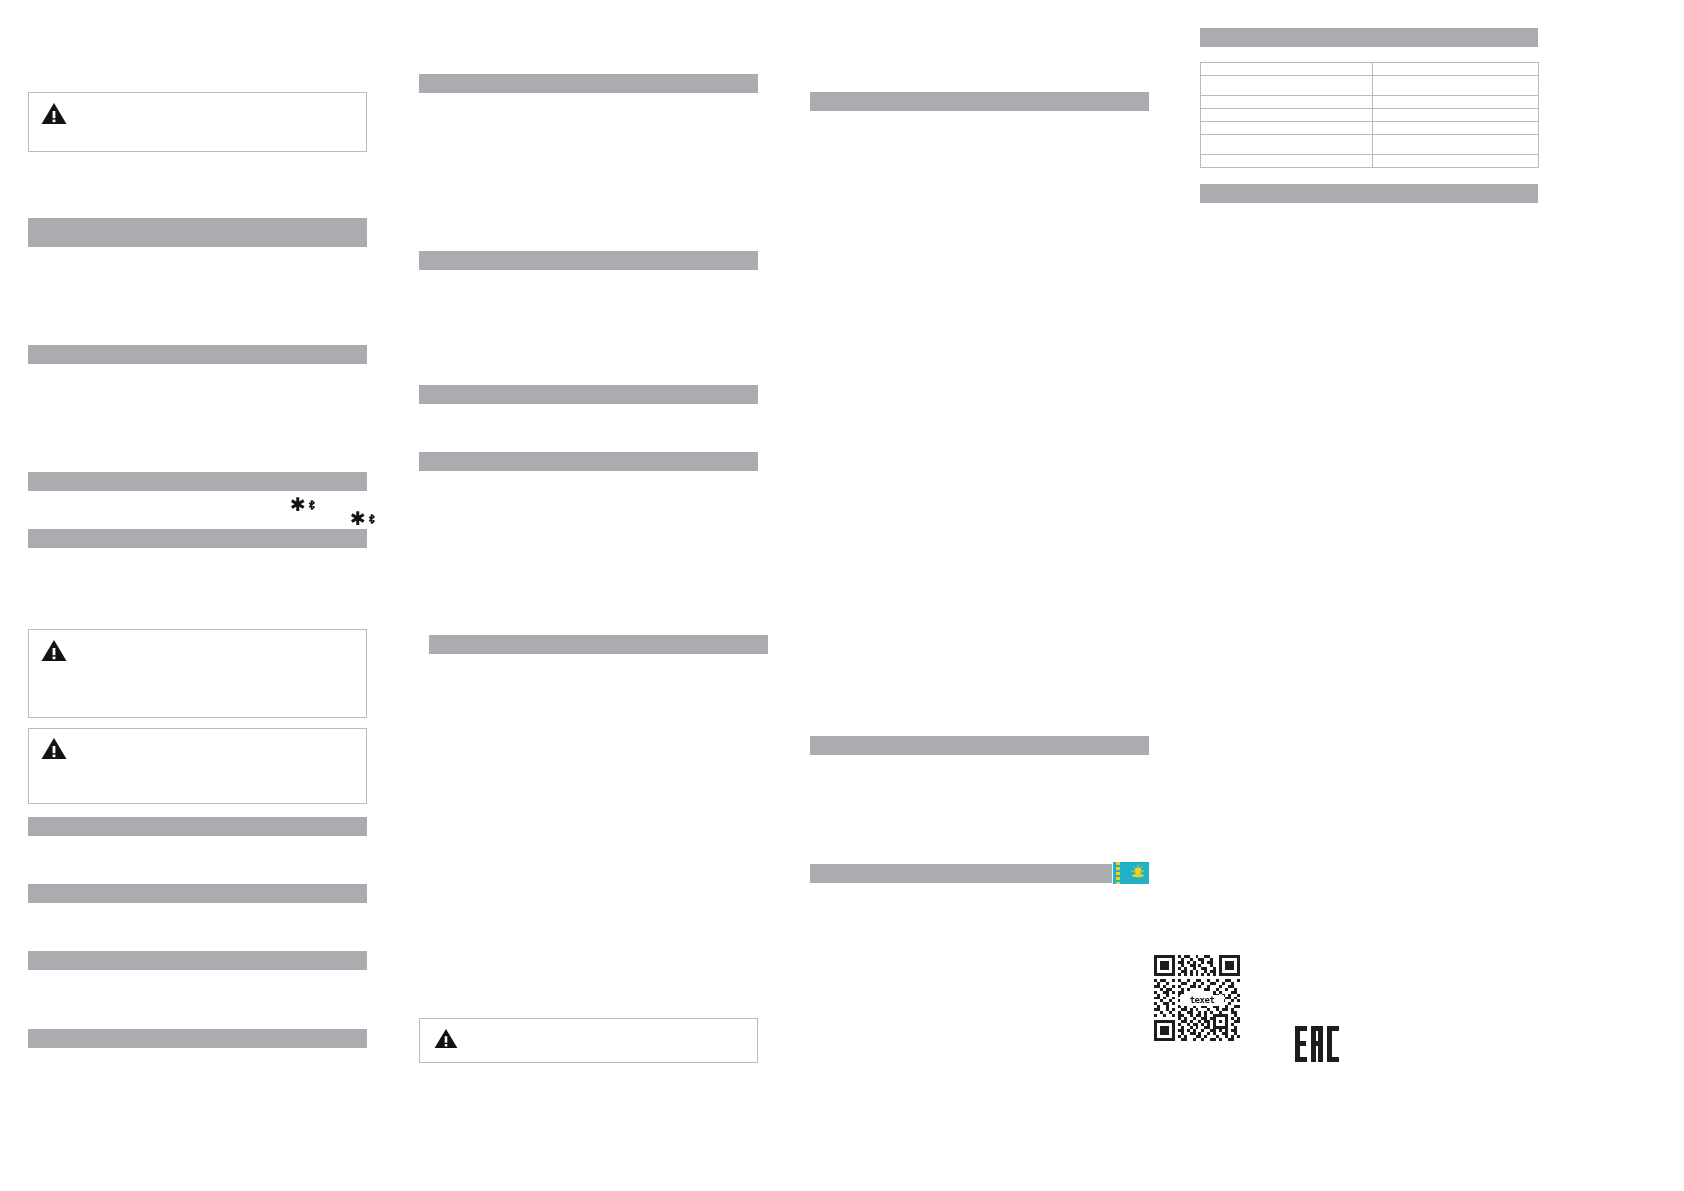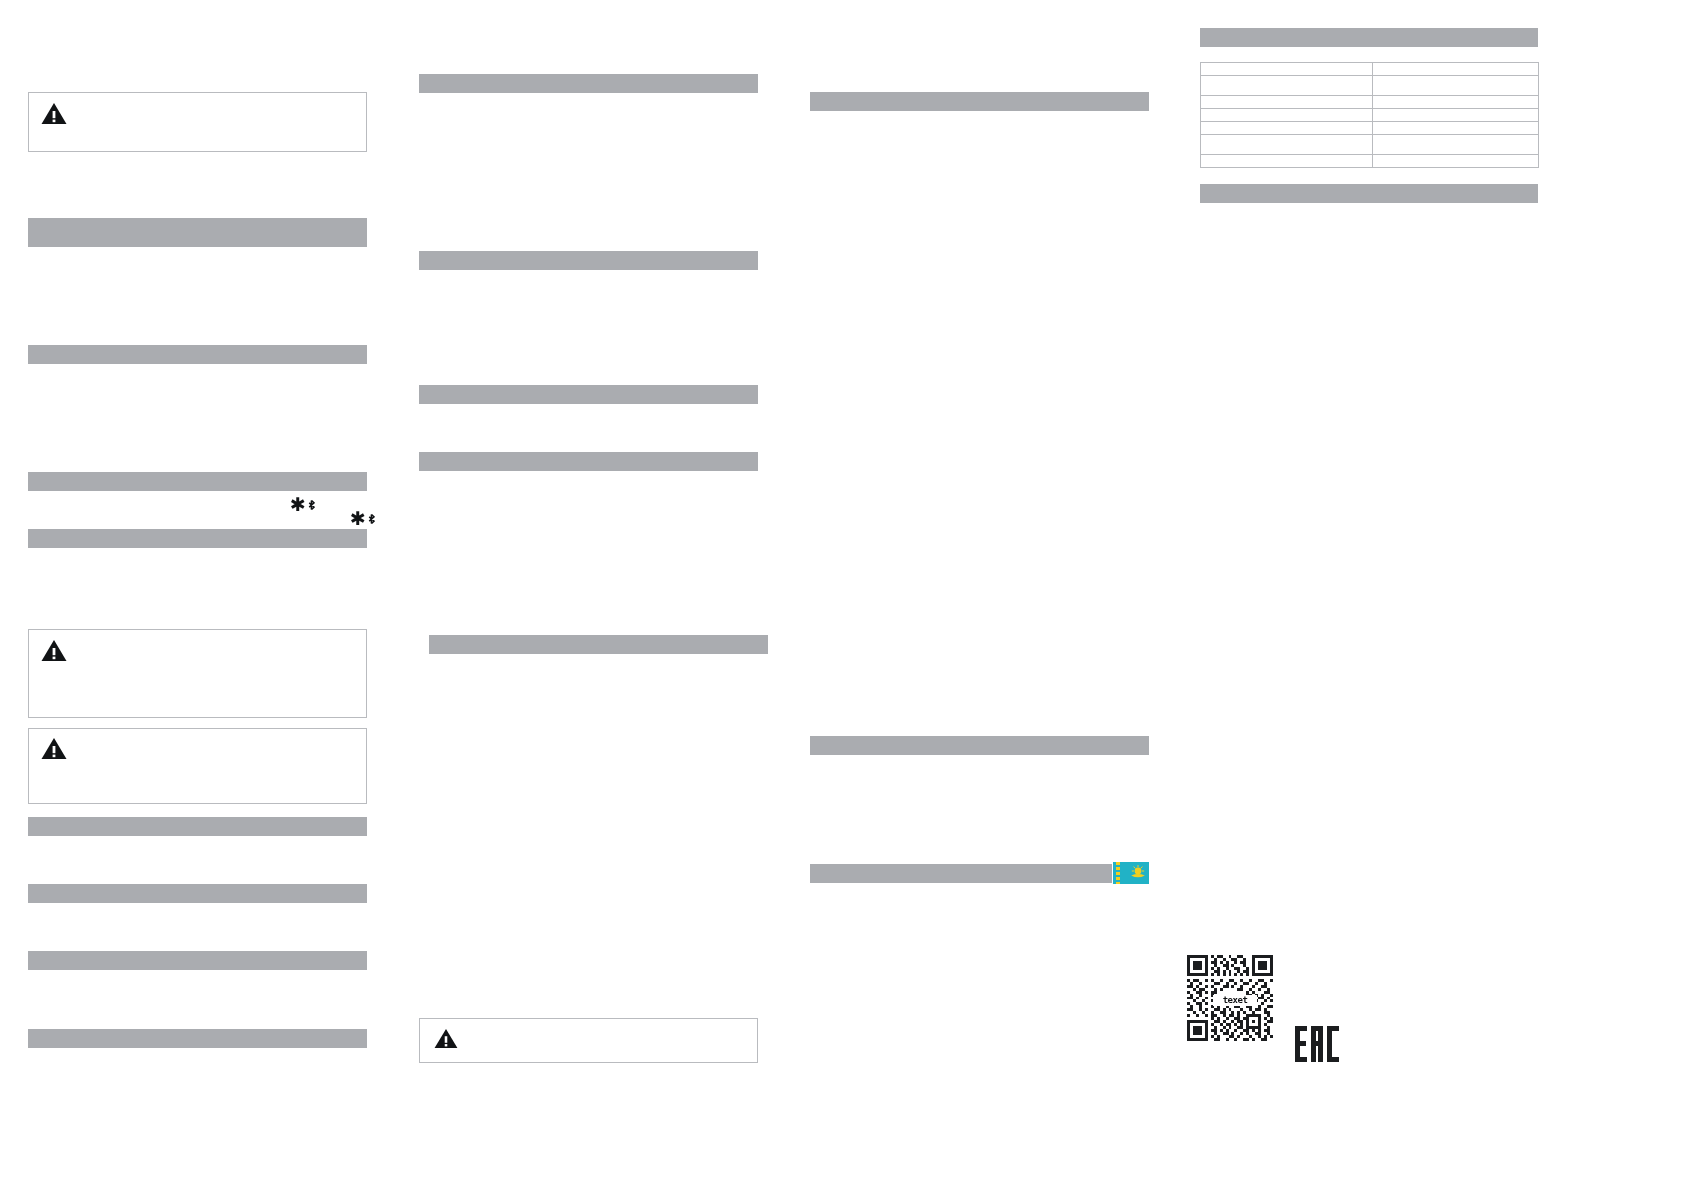--- a/index.html
+++ b/index.html
@@ -243,21 +243,21 @@
       </tr>
       <tr style="height:13px;">
         <td></td>
         <td></td>
       </tr>
     </tbody>
   </table>
 
   <div class="bar" style="left:1200px; top:184px; width:338px; height:19px;"></div>
 
-  <div class="qr-wrap" style="left:1187px; top:955px; width:86px; height:86px;">
+  <div class="qr-wrap" style="left:1154px; top:955px; width:86px; height:86px;">
     <svg width="86" height="86" viewBox="0 0 29 29" shape-rendering="crispEdges" aria-hidden="true">
       <rect width="29" height="29" fill="#ffffff"></rect>
       <g fill="#1b1d1f">
 
         <rect x="0" y="0" width="7" height="1"></rect>
           <rect x="0" y="6" width="7" height="1"></rect>
         <rect x="0" y="0" width="1" height="7"></rect>
           <rect x="6" y="0" width="1" height="7"></rect>
         <rect x="2" y="2" width="3" height="3"></rect>
 

